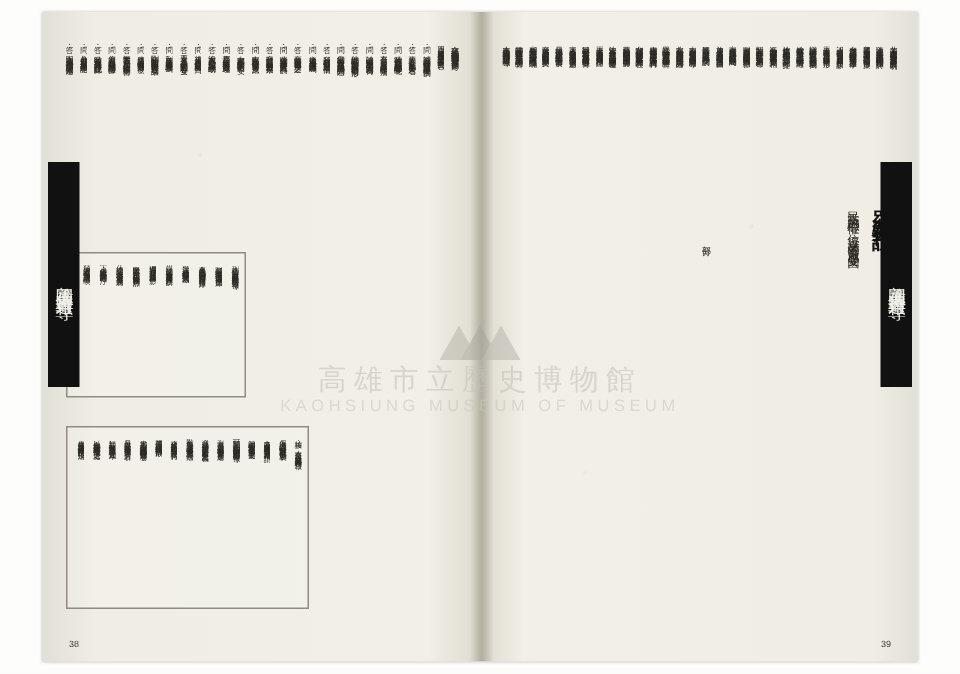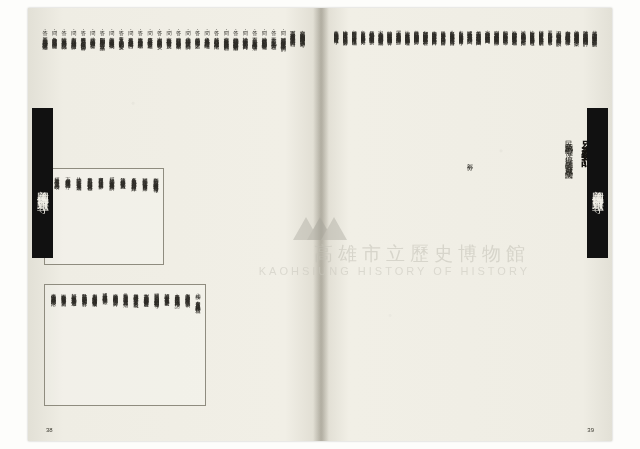--- a/index.html
+++ b/index.html
@@ -171,21 +171,21 @@
   .folio-left  { left: 18px; }
   .folio-right { right: 18px; }
 
   
   .watermark {
     position: absolute;
     left: 50%;
     top: 232px;
     transform: translate(-50%, -50%);
     width: 420px;
-    text-align: right;
+    text-align: center;
     pointer-events: none;
     opacity: .55;
   }
   .wm-mark {
     width: 54px;
     height: 38px;
     margin: 0 auto 2px;
     position: relative;
   }
   .wm-mark span {
@@ -356,18 +356,18 @@
     <div class="spine-strip spine-left">美國傳真報導</div>
     <div class="spine-strip spine-right">美國傳真報導</div>
 
     <div class="watermark">
       <div class="wm-mark">
           <span></span>
           <span></span>
           <span></span>
         </div>
       <div class="wm-cn">高雄市立歷史博物館</div>
-      <div class="wm-en">KAOHSIUNG HISTORY OF HISTORY</div>
+      <div class="wm-en">KAOHSIUNG MUSEUM OF MUSEUM</div>
     </div>
 
   </div>
 
 </div>
 
 </body></html>

